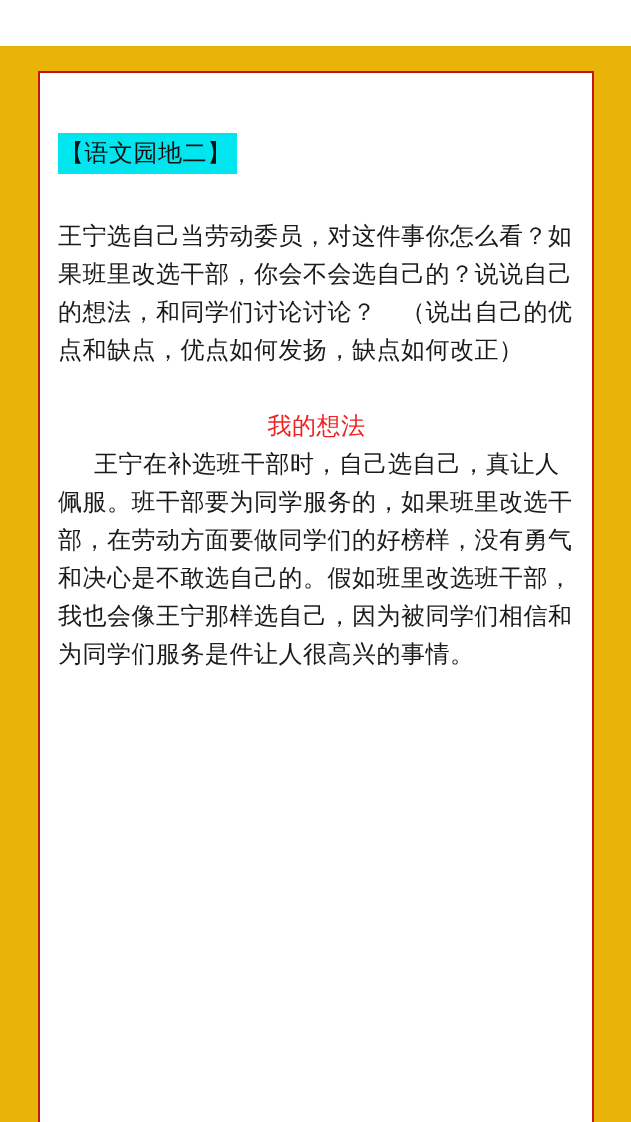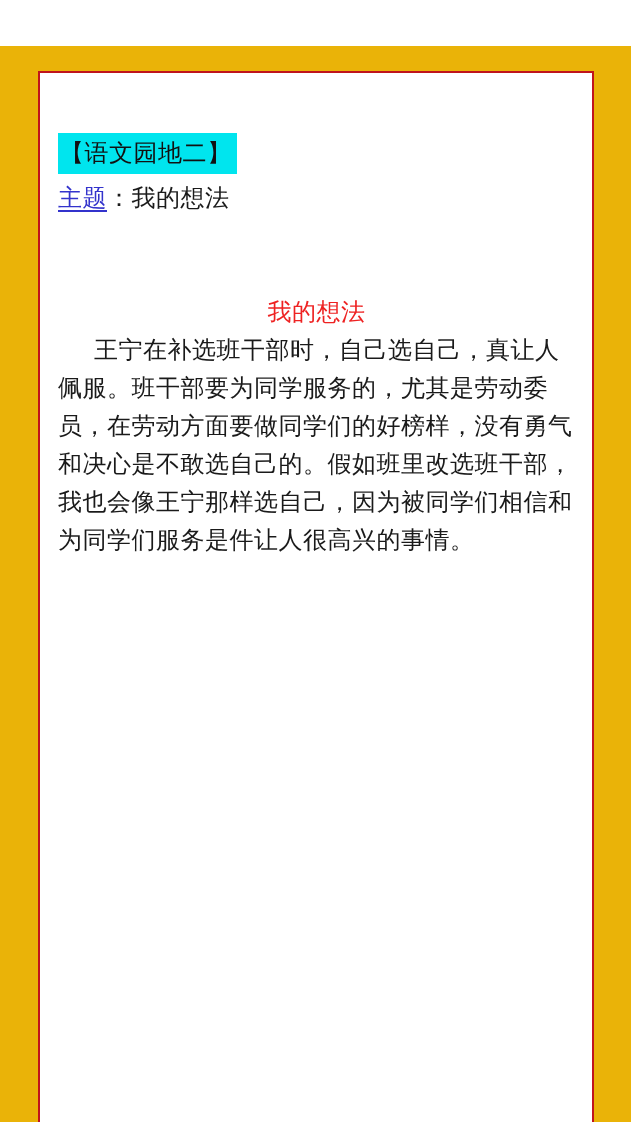--- a/index.html
+++ b/index.html
@@ -62,29 +62,27 @@
 <body>
 
 <div class="page">
   <div class="frame">
     <div class="content">
 
       <div class="header-line">
         <span class="highlight">【语文园地二】</span>
       </div>
 
-      <div class="para">
-        <span class="field-label">主题</span><span>：</span><span>我的想法</span>
-      </div>
 
 
       <div class="spacer-line"></div>
 
+      <div class="para">王宁选自己当劳动委员，对这件事你怎么看？如果班里改选干部，你会不会选自己的？说说自己的想法，和同学们讨论讨论？　（说出自己的优点和缺点，优点如何发扬，缺点如何改正）</div>
 
       <div class="spacer-line"></div>
 
       <div class="para essay-title">我的想法</div>
 
-      <div class="para essay-body">王宁在补选班干部时，自己选自己，真让人佩服。班干部要为同学服务的，尤其是劳动委员，在劳动方面要做同学们的好榜样，没有勇气和决心是不敢选自己的。假如班里改选班干部，我也会像王宁那样选自己，因为被同学们相信和为同学们服务是件让人很高兴的事情。</div>
+      <div class="para essay-body">王宁在补选班干部时，自己选自己，真让人佩服。班干部要为同学服务的，如果班里改选干部，在劳动方面要做同学们的好榜样，没有勇气和决心是不敢选自己的。假如班里改选班干部，我也会像王宁那样选自己，因为被同学们相信和为同学们服务是件让人很高兴的事情。</div>
 
     </div>
   </div>
 </div>
 
 </body></html>

